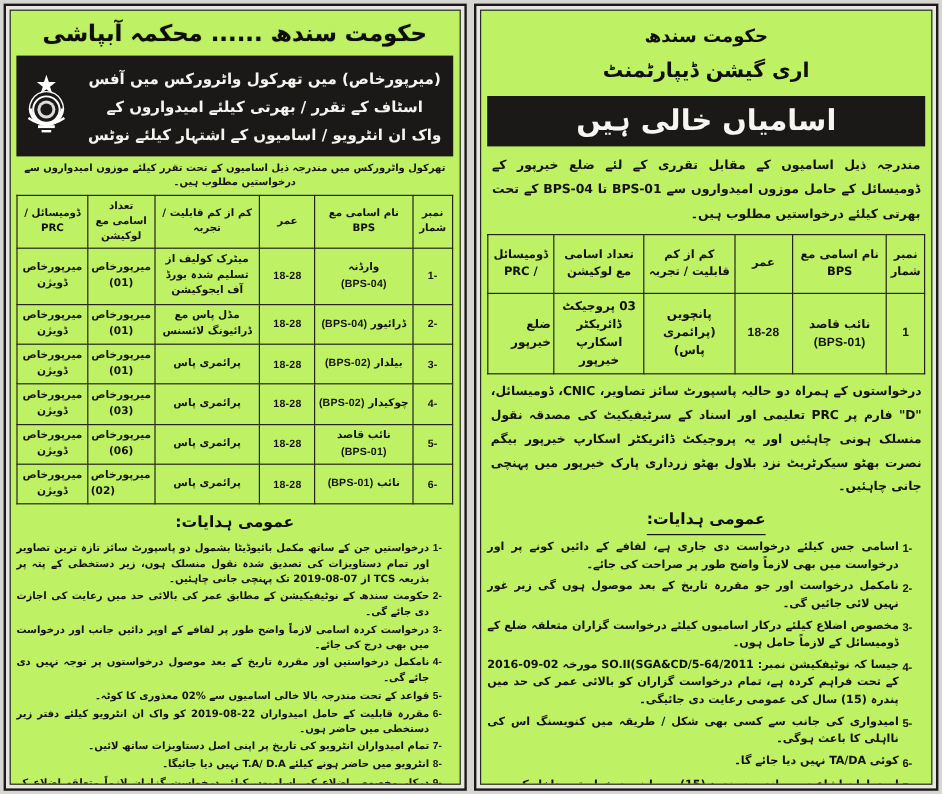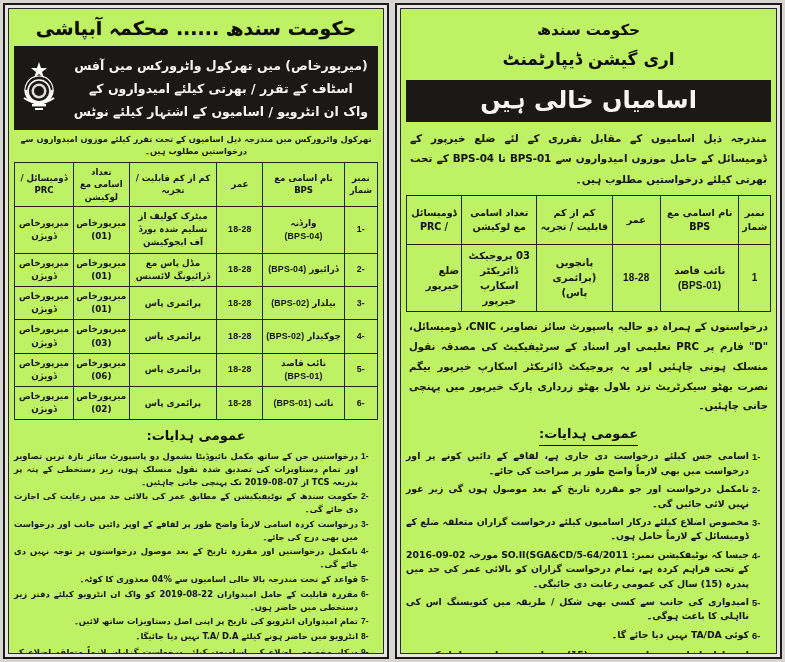--- a/index.html
+++ b/index.html
@@ -399,21 +399,21 @@
             <td class="urdu" style="text-align:center">میرپورخاص ڈویژن</td>
           </tr>
           <tr>
             <td class="num">-6</td>
             <td class="urdu" style="text-align:center">
               <span>نائب</span>
               <span class="num ltr">(BPS-01)</span>
             </td>
             <td class="num">18-28</td>
             <td class="urdu" style="text-align:center">پرائمری پاس</td>
-            <td class="urdu" style="text-align:center">میرپورخاص (02)</td>
+            <td class="urdu" style="text-align:left">میرپورخاص (02)</td>
             <td class="urdu" style="text-align:center">میرپورخاص ڈویژن</td>
           </tr>
         </tbody>
       </table>
 
       <div class="sec-head urdu">عمومی ہدایات:</div>
 
       <ol class="instr">
         <li>
             <span class="n">-1</span>
@@ -426,21 +426,21 @@
         <li>
             <span class="n">-3</span>
             <span class="t urdu">درخواست کردہ اسامی لازماً واضح طور پر لفافے کے اوپر دائیں جانب اور درخواست میں بھی درج کی جائے۔</span>
           </li>
         <li>
             <span class="n">-4</span>
             <span class="t urdu">نامکمل درخواستیں اور مقررہ تاریخ کے بعد موصول درخواستوں پر توجہ نہیں دی جائے گی۔</span>
           </li>
         <li>
             <span class="n">-5</span>
-            <span class="t urdu">قواعد کے تحت مندرجہ بالا خالی اسامیوں سے %04 معذوری کا کوٹہ۔</span>
+            <span class="t urdu">قواعد کے تحت مندرجہ بالا خالی اسامیوں سے %02 معذوری کا کوٹہ۔</span>
           </li>
         <li>
             <span class="n">-6</span>
             <span class="t urdu">مقررہ قابلیت کے حامل امیدواران 22-08-2019 کو واک ان انٹرویو کیلئے دفتر زیر دستخطی میں حاضر ہوں۔</span>
           </li>
         <li>
             <span class="n">-7</span>
             <span class="t urdu">تمام امیدواران انٹرویو کی تاریخ پر اپنی اصل دستاویزات ساتھ لائیں۔</span>
           </li>
         <li>

